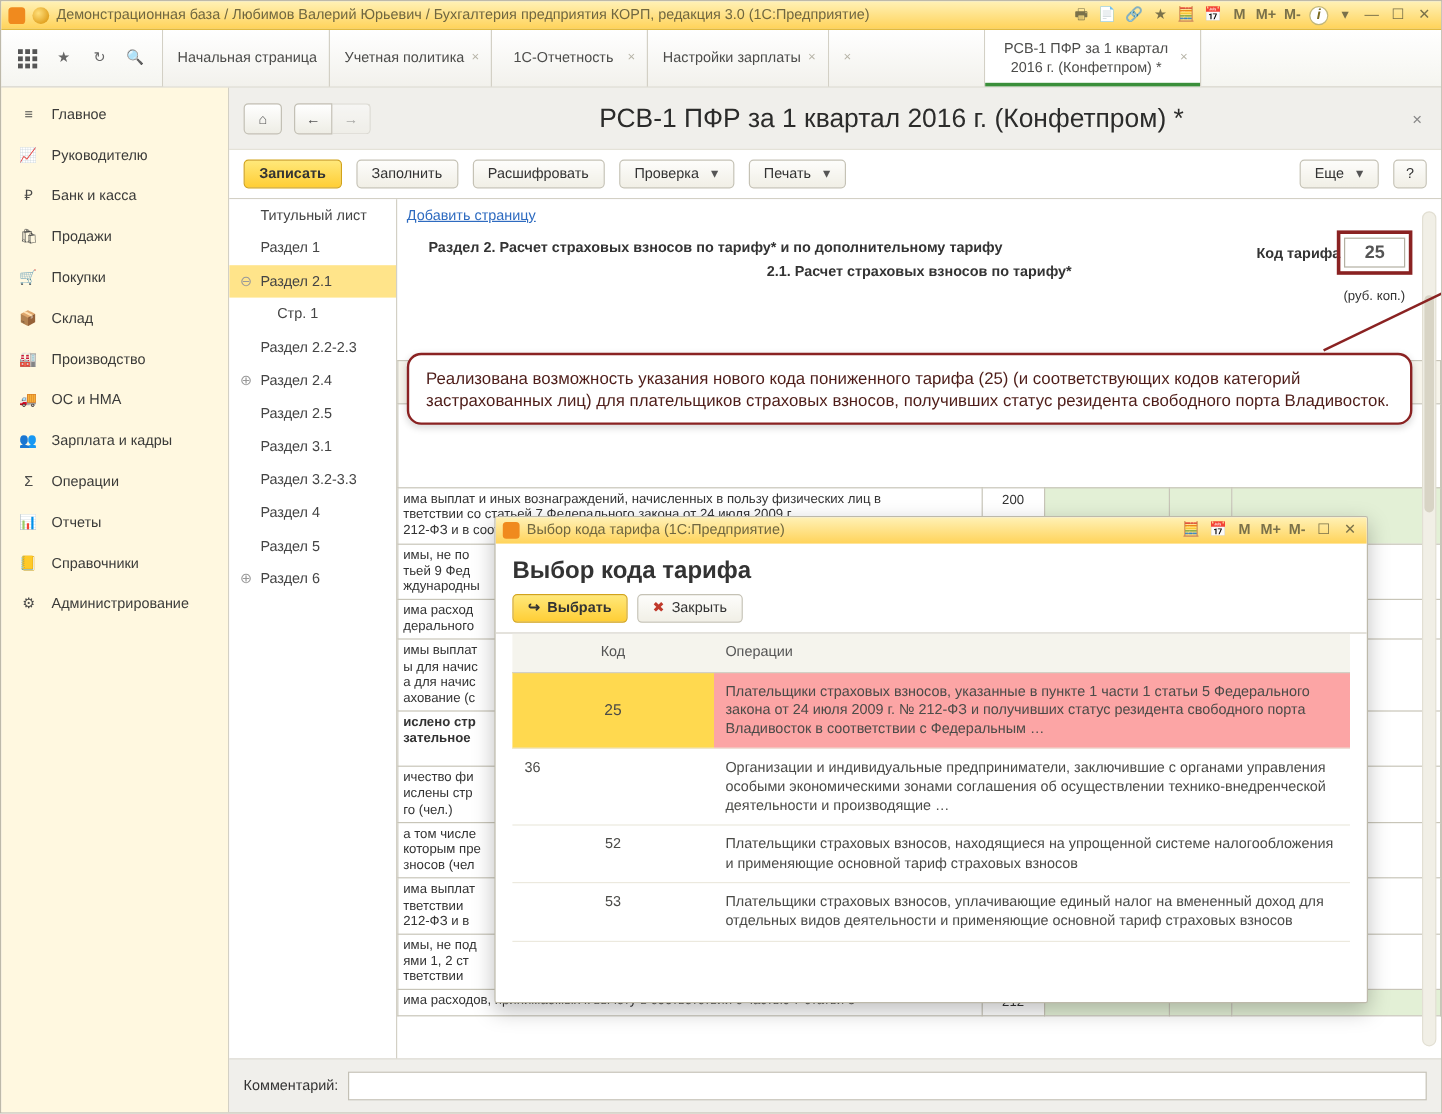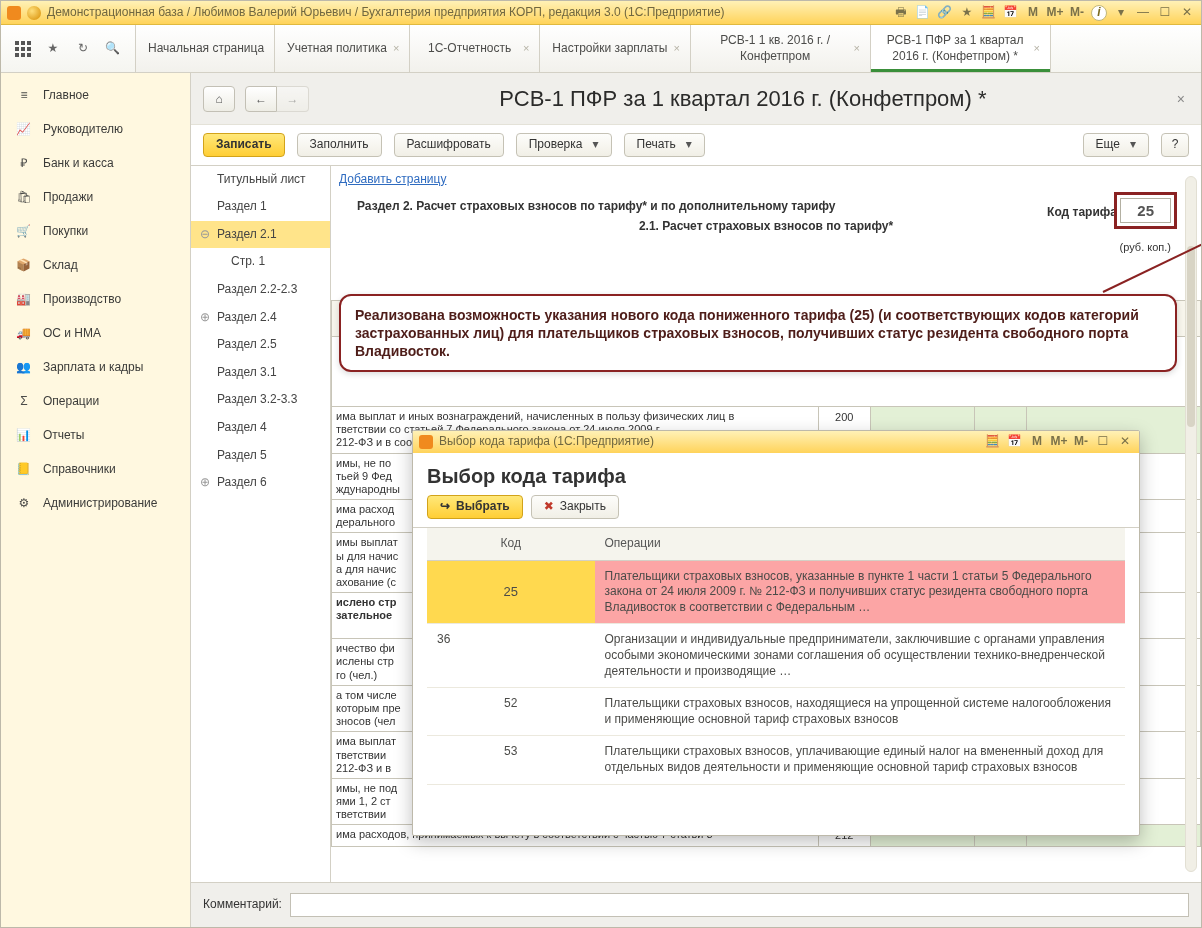--- a/index.html
+++ b/index.html
@@ -76,21 +76,21 @@
   .kod-lbl{font-weight:bold}
   .kod-box{border:1px solid #b3b0a2;padding:2px 16px;background:#fff;display:inline-block;min-width:46px;font-size:15px;font-weight:600;color:#555}
   .rub{position:absolute;right:30px;top:74px;font-size:11px}
   table.grid{border-collapse:collapse;width:100%;font-size:11px}
   .grid th,.grid td{border:1px solid #c8c5b8;padding:3px 4px;vertical-align:top}
   .grid th{background:#f7f5ec;text-align:center;font-weight:normal}
   .grid .code{text-align:center}
   .grid .g{background:var(--green-cell)}
   .row-text{font-size:11px;line-height:1.2}
   
-  .callout{position:absolute;left:8px;right:24px;top:128px;z-index:5;background:#fff;border:2px solid var(--callout-border);border-radius:12px;padding:10px 14px;font-weight:bold;font-size:14px;color:#4e1d19;box-shadow:0 2px 6px rgba(0,0,0,.15)}
+  .callout{position:absolute;left:8px;right:24px;top:128px;z-index:5;background:#fff;border:2px solid var(--callout-border);border-radius:12px;padding:10px 14px;font-weight:normal;font-size:14px;color:#4e1d19;box-shadow:0 2px 6px rgba(0,0,0,.15)}
   
   .line{position:absolute;z-index:4;pointer-events:none}
   
   .modal{position:absolute;left:412px;top:430px;width:728px;height:406px;border:1px solid #bdb9aa;border-radius:2px;overflow:hidden;box-shadow:0 6px 18px rgba(0,0,0,.25);background:#fff;z-index:10;display:flex;flex-direction:column}
   .modal-title{height:22px;background:linear-gradient(#fff1b6,#ffd35a);display:flex;align-items:center;gap:6px;padding:0 6px;color:#706740}
   .modal-h{padding:10px 14px 6px;font-size:20px;font-weight:700}
   .modal-tb{display:flex;gap:8px;padding:0 14px 8px;border-bottom:1px solid var(--border)}
   .modal-body{flex:1;overflow:auto;padding:0 14px}
   table.sel{width:100%;border-collapse:collapse}
   .sel th{background:#f5f4ed;border-bottom:1px solid var(--border);padding:8px 10px;text-align:left;font-weight:normal;color:#555}
@@ -166,21 +166,20 @@
           <span class="lbl">1С-Отчетность</span>
           <span class="close">×</span>
           <span class="bar"></span>
         </div>
       <div class="tab">
           <span class="lbl">Настройки зарплаты</span>
           <span class="close">×</span>
           <span class="bar"></span>
         </div>
       <div class="tab">
-          <span class="lbl">РСВ-1 1 кв. 2016 г. / Конфетпром</span>
           <span class="close">×</span>
           <span class="bar"></span>
         </div>
       <div class="tab active">
           <span class="lbl">РСВ-1 ПФР за 1 квартал 2016 г. (Конфетпром) *</span>
           <span class="close">×</span>
           <span class="bar"></span>
         </div>
     </div>
   </div>

